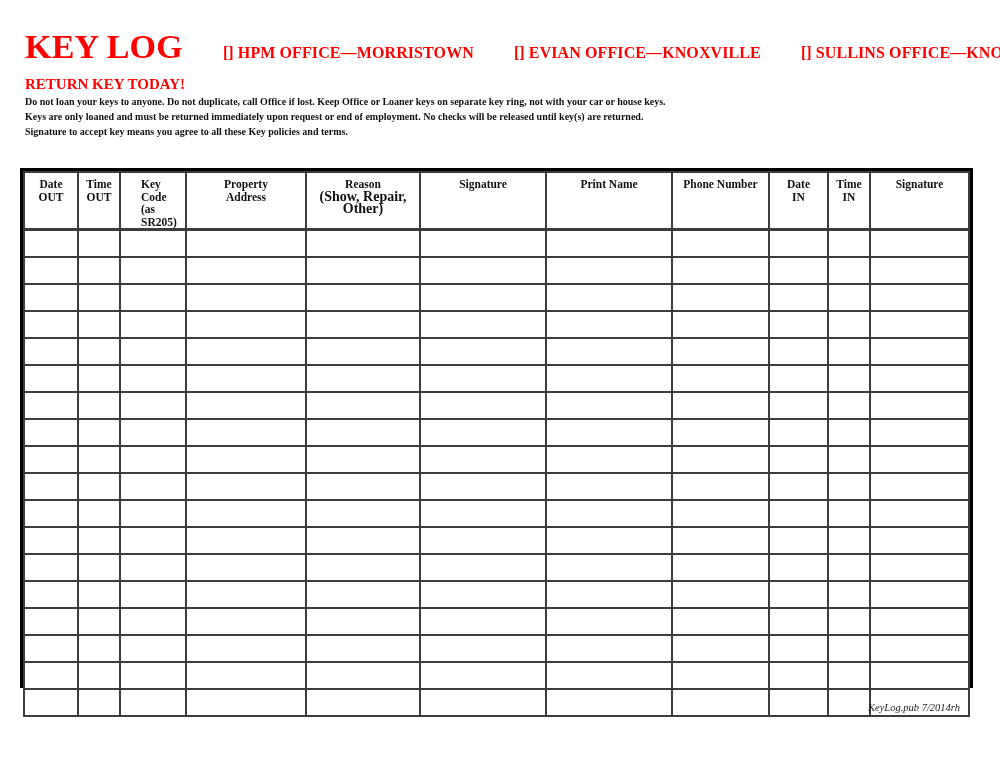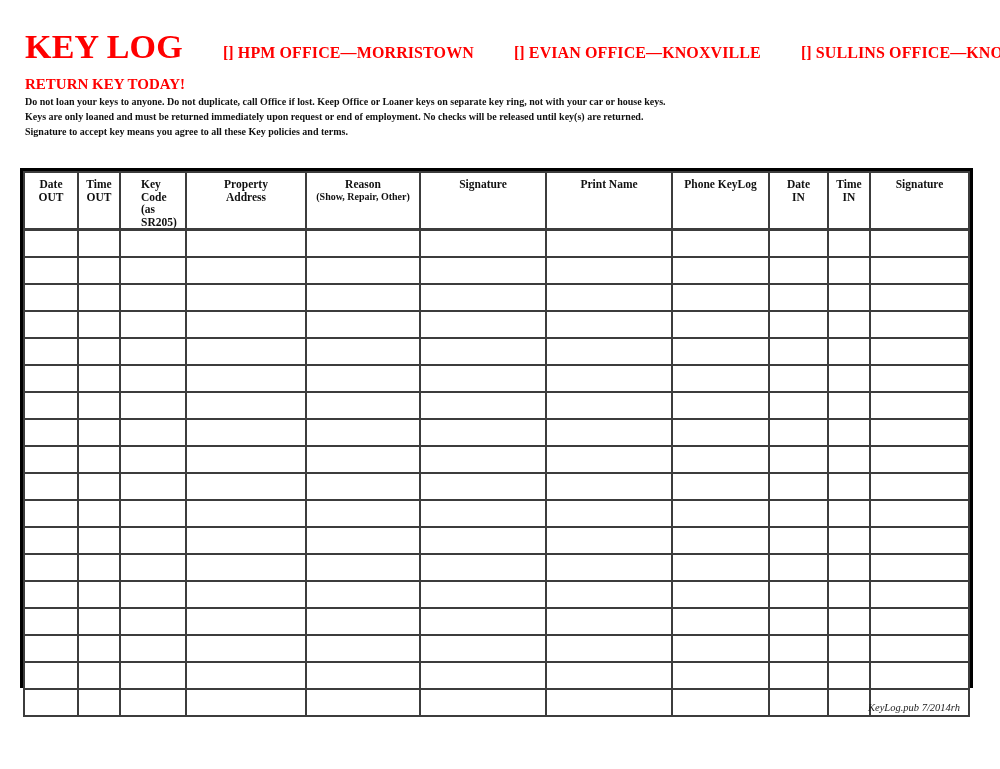--- a/index.html
+++ b/index.html
@@ -38,21 +38,21 @@
       border: 2px solid #3c3c3c; padding: 0; box-sizing: border-box;
     }
     thead tr { height: 37px; }
     thead th {
       font-weight: bold; font-size: 11.5px; line-height: 12.5px;
       vertical-align: top; padding-top: 5px; color: #111;
       border-bottom: 3px solid #3c3c3c;
     }
     tbody tr { height: 27px; }
     th.left-align { text-align: left; padding-left: 20px; }
-    th .sub { font-size: 10px; display: block; }
+    th .sub { font-size: 14px; display: block; }
     td { background: #fff; }
     .footer {
       position: absolute; left: 868px; top: 702px; font-style: italic;
       font-size: 10.5px; color: #222; white-space: nowrap;
     }
   </style>
 </head>
 <body>
 
 <div class="title-row" data-interactable="false">
@@ -96,21 +96,21 @@
     </colgroup>
     <thead>
       <tr data-interactable="false">
         <th data-interactable="false"><span>Date</span><br><span>OUT</span></th>
         <th data-interactable="false"><span>Time</span><br><span>OUT</span></th>
         <th class="left-align" data-interactable="false"><span>Key Code</span><br><span>(as SR205)</span></th>
         <th data-interactable="false"><span>Property</span><br><span>Address</span></th>
         <th data-interactable="false"><span>Reason</span><span class="sub">(Show, Repair, Other)</span></th>
         <th data-interactable="false"><span>Signature</span></th>
         <th data-interactable="false"><span>Print Name</span></th>
-        <th data-interactable="false"><span>Phone KeyLog</span></th>
+        <th data-interactable="false"><span>Phone Number</span></th>
         <th data-interactable="false"><span>Date</span><br><span>IN</span></th>
         <th data-interactable="false"><span>Time</span><br><span>IN</span></th>
         <th data-interactable="false"><span>Signature</span></th>
       </tr>
     </thead>
     <tbody id="log-body" data-interactable="false">
         <tr data-interactable="false">
           <td data-interactable="true"></td>
           <td data-interactable="true"></td>
           <td data-interactable="true"></td>

